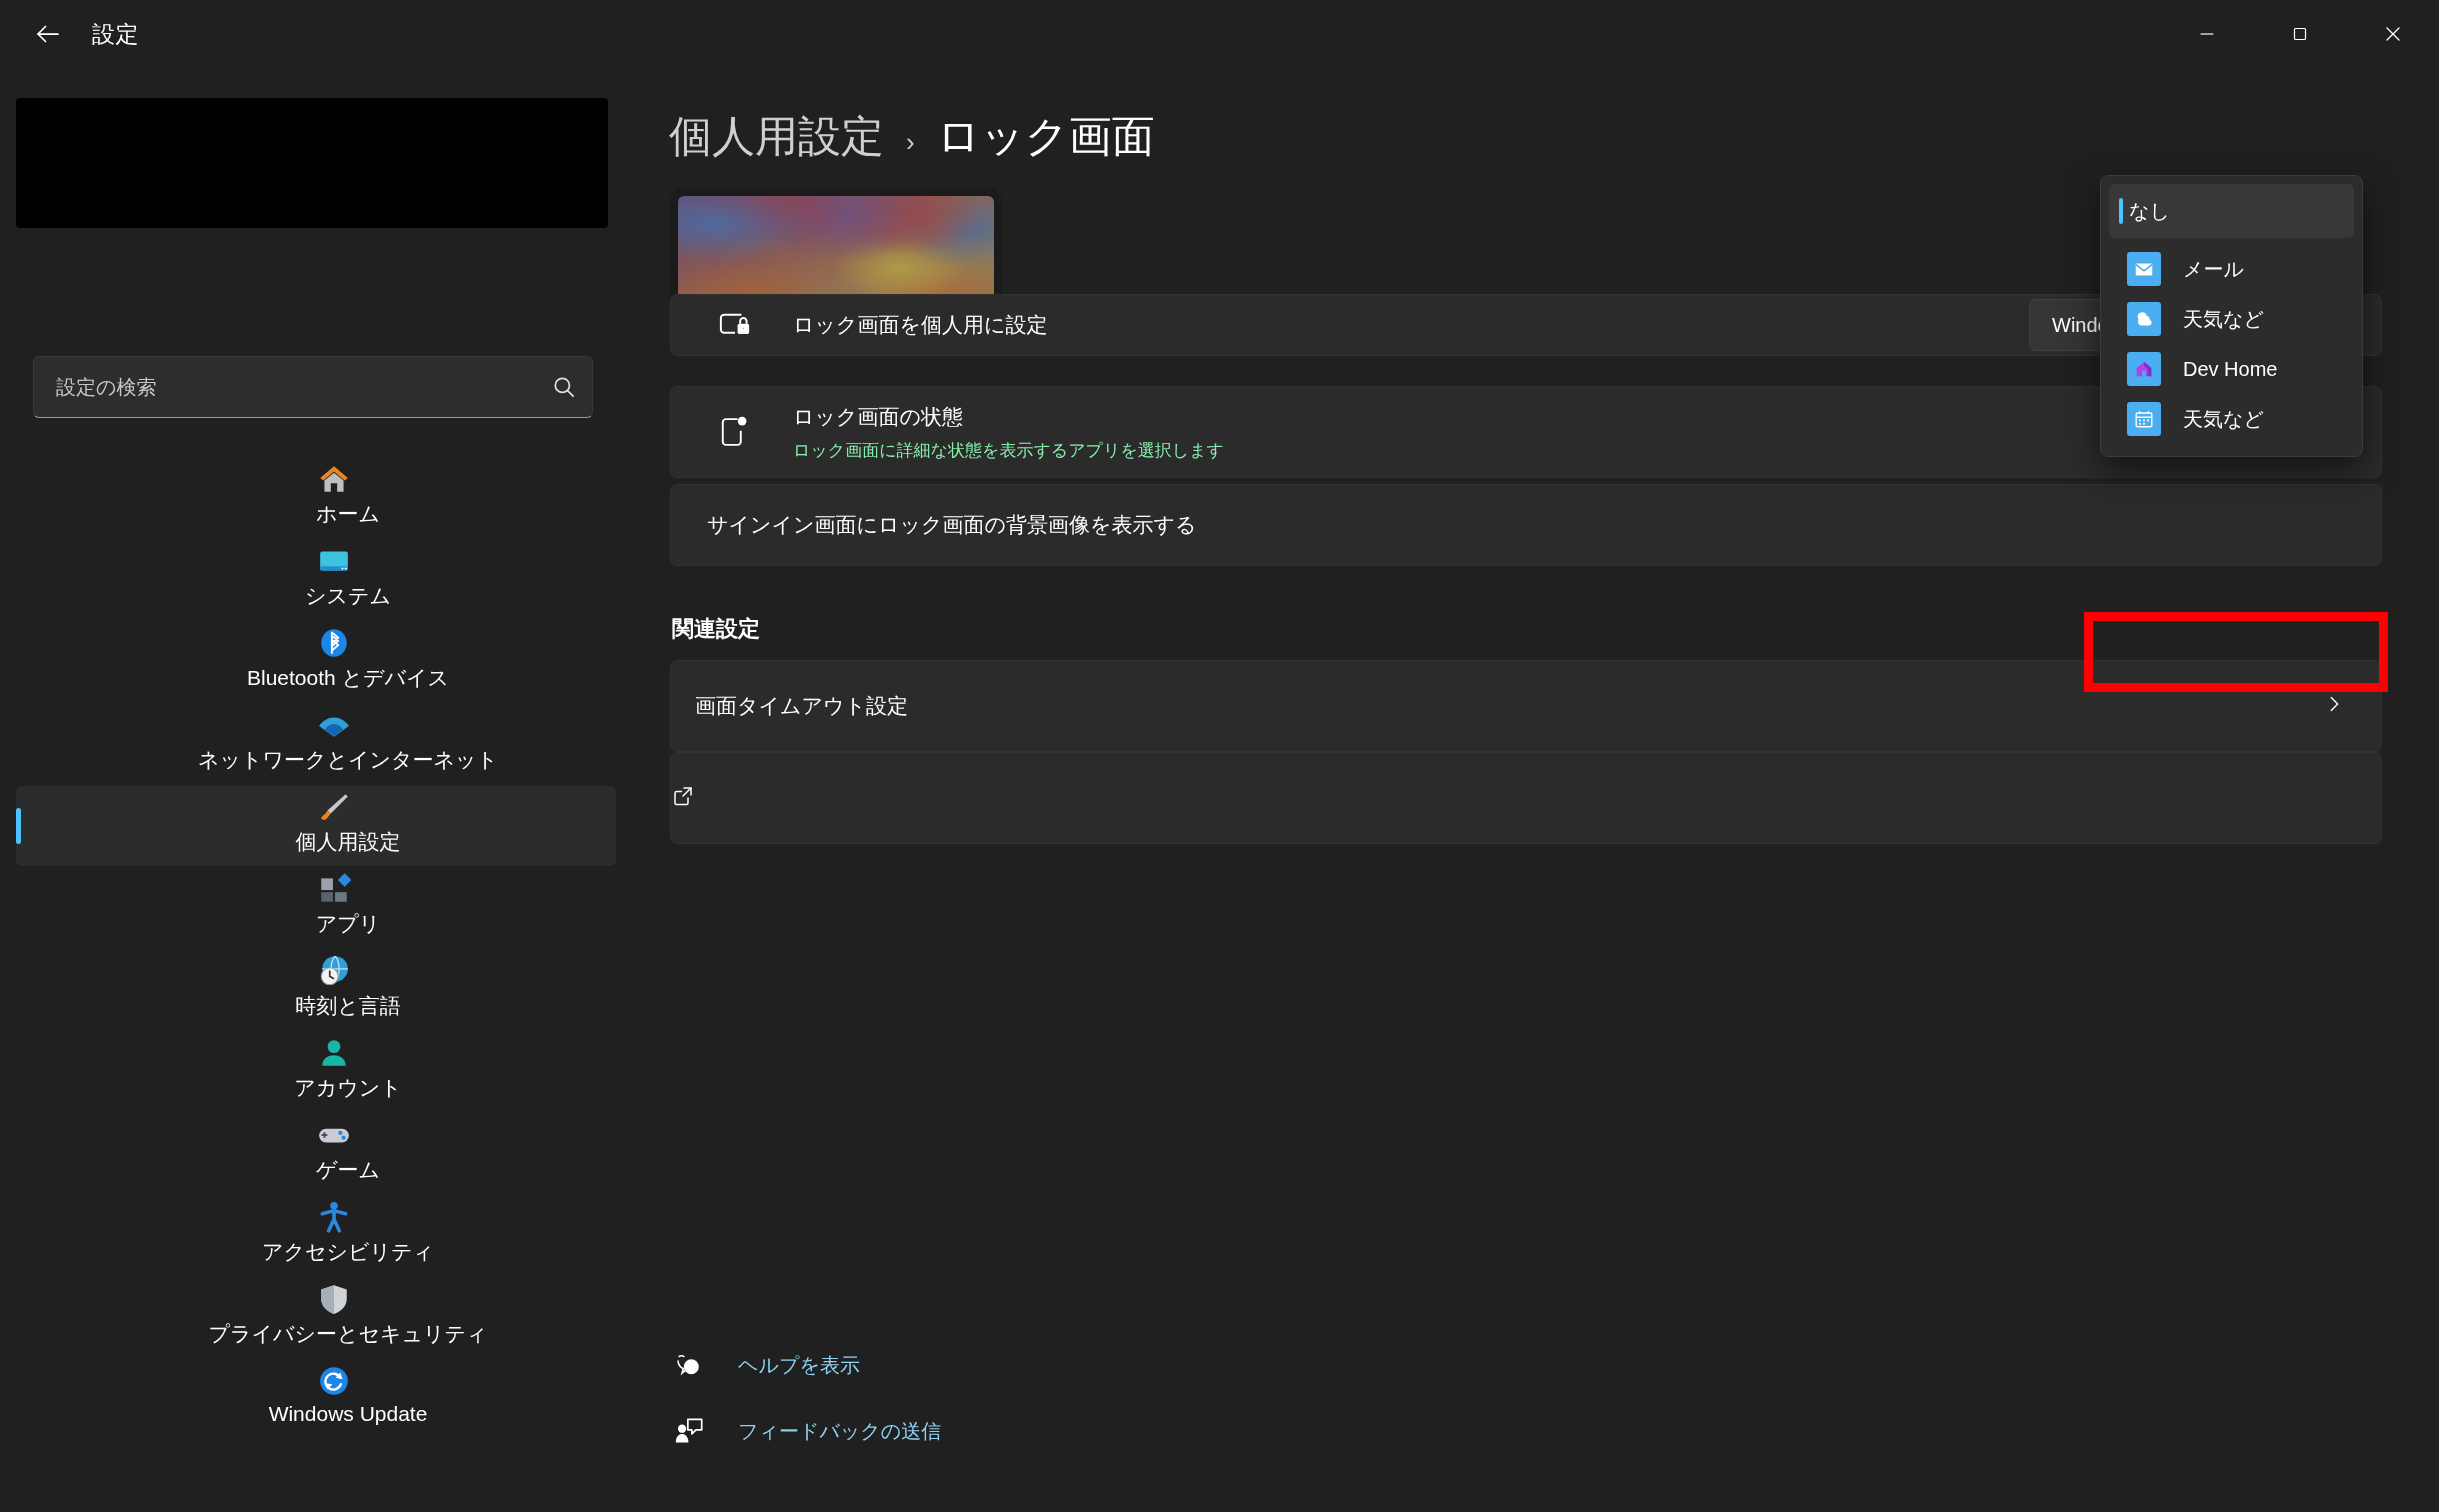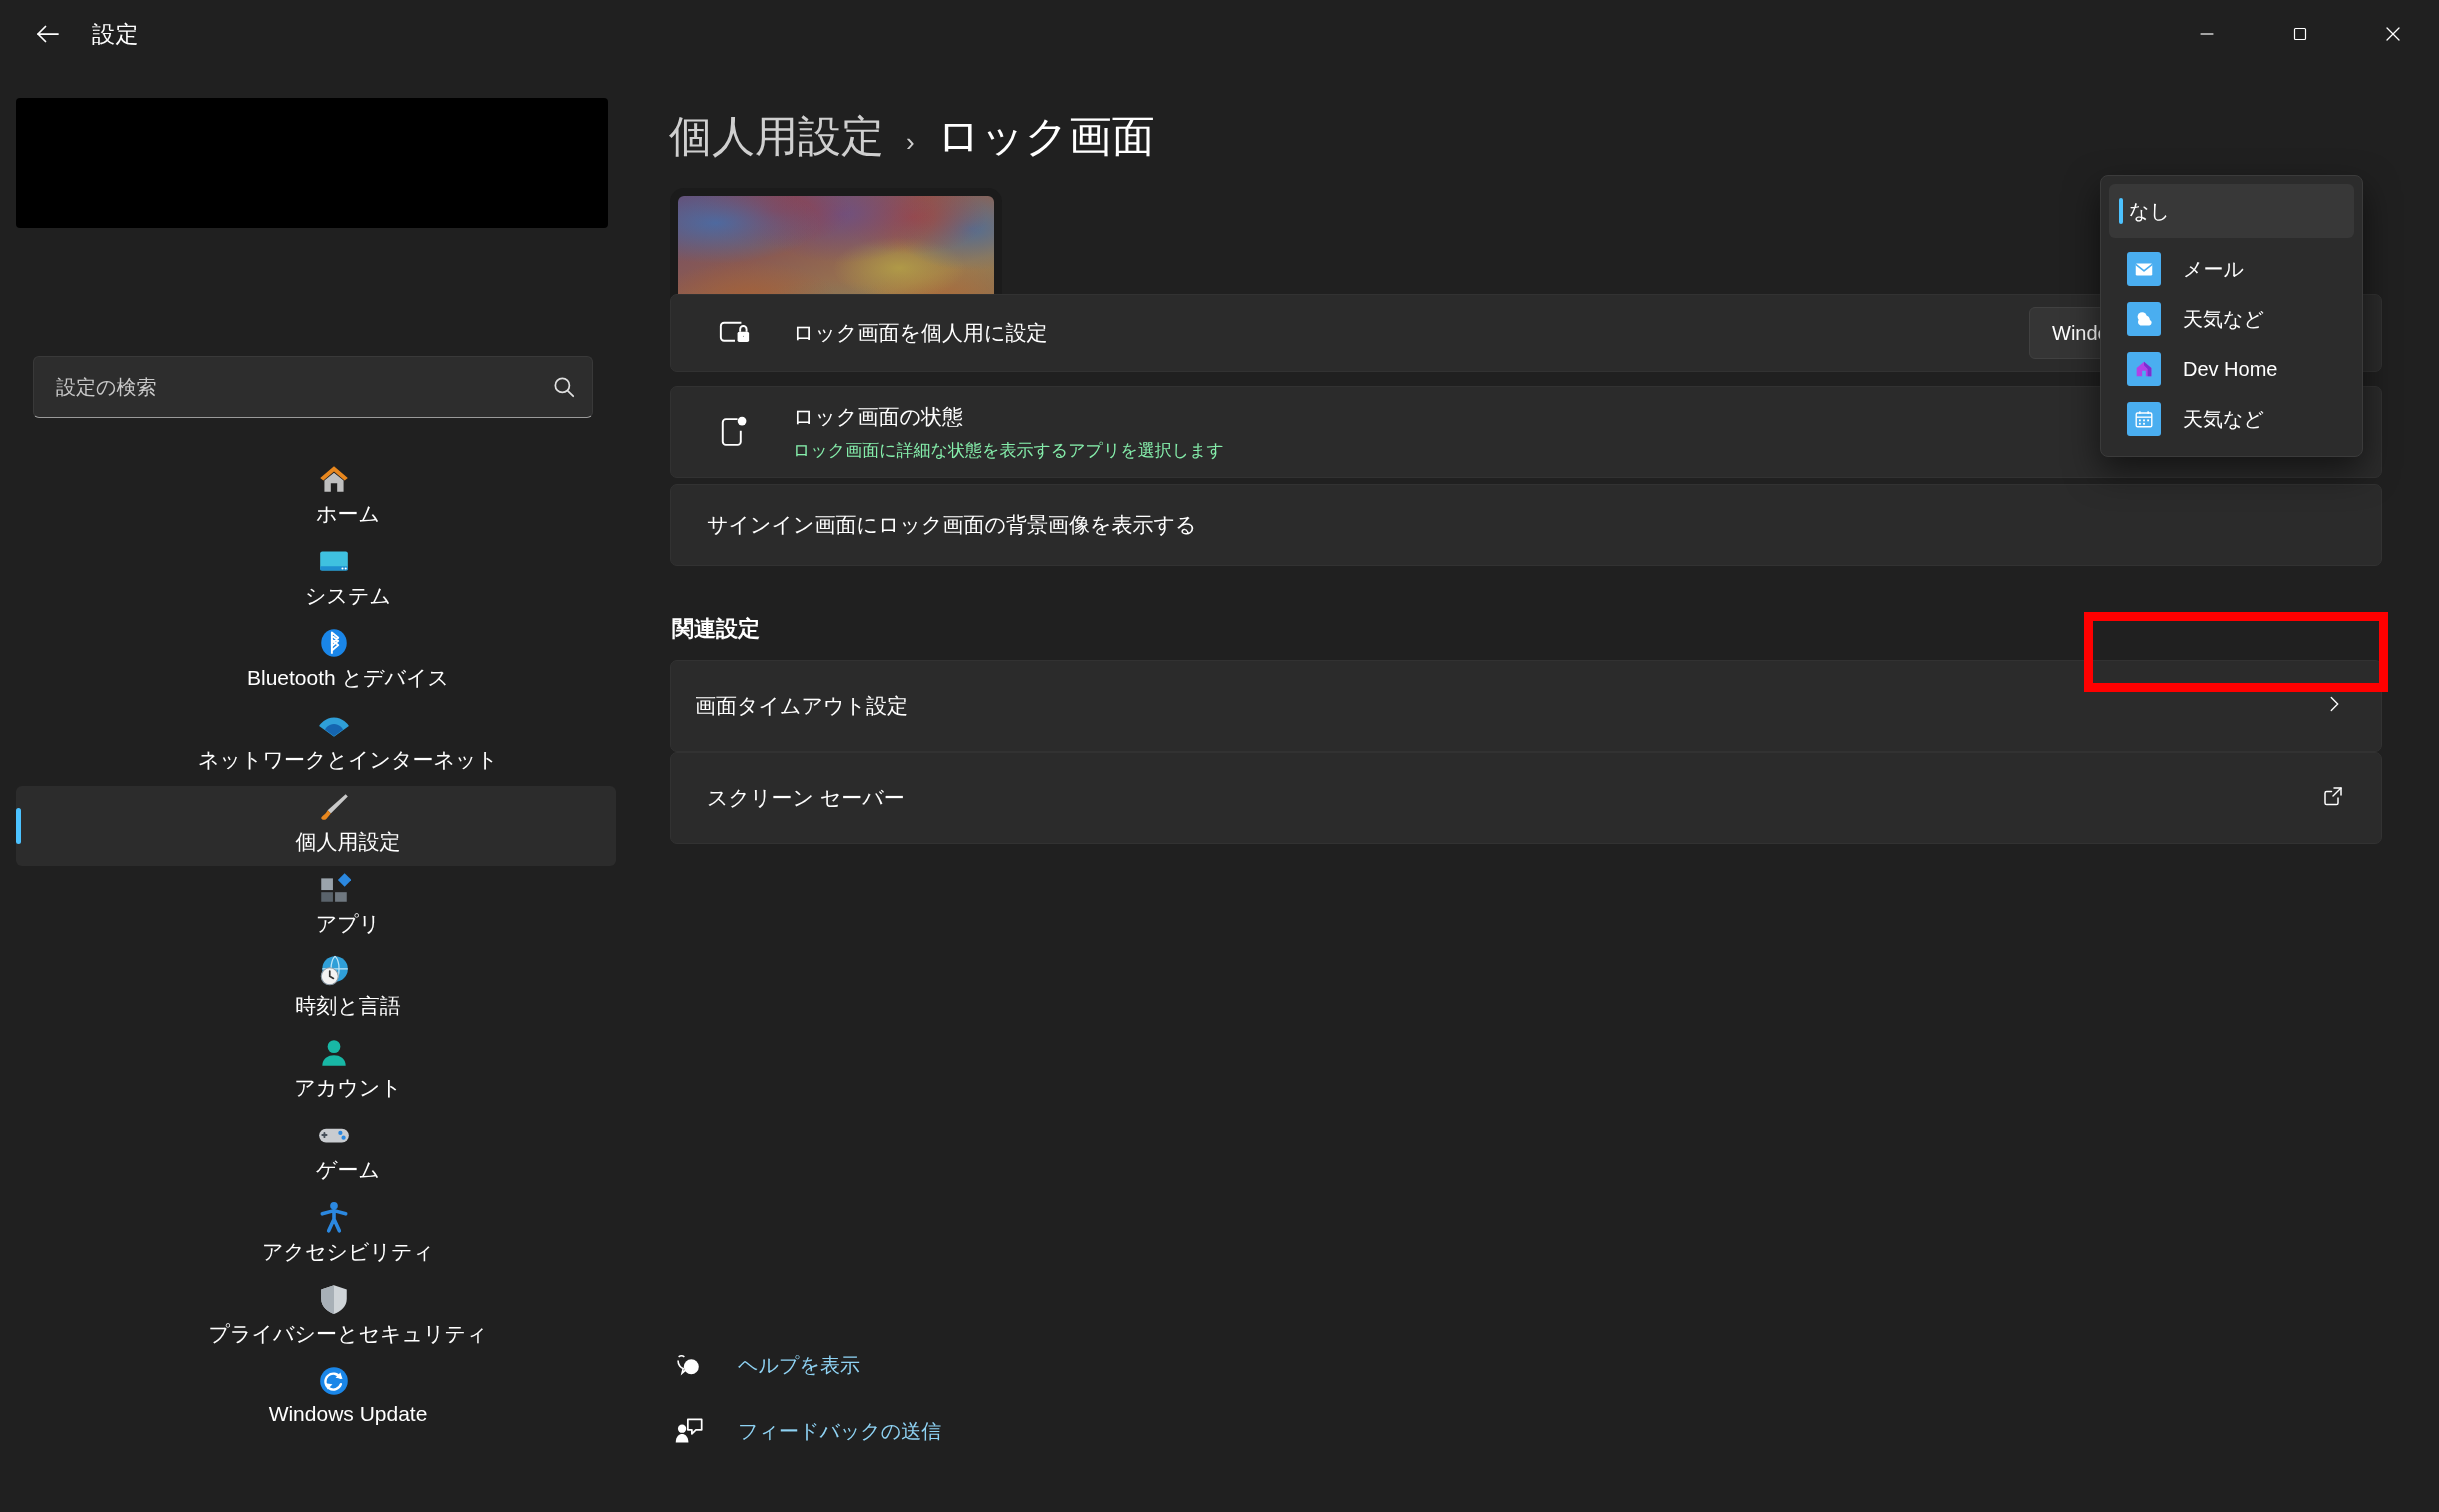--- a/index.html
+++ b/index.html
@@ -440,21 +440,21 @@
     <div class="breadcrumb">
       <span class="crumb-parent">個人用設定</span>
       <span class="crumb-sep">›</span>
       <span class="crumb-current">ロック画面</span>
     </div>
 
     <div class="preview-frame">
       <div class="preview-img"></div>
     </div>
 
-    <div class="card" style="top:226px;height:78px;">
+    <div class="card" style="top:226px;height:62px;">
       <span class="card-ico">
         <svg width="36" height="36" viewBox="0 0 28 28" fill="none" stroke="#ffffff" stroke-width="1.5">
           <path d="M19 6 H5.5 A2.5 2.5 0 0 0 3 8.5 V17.5 A2.5 2.5 0 0 0 5.5 20 H14"></path>
           <rect x="16" y="13" width="9" height="8" rx="1.4" fill="#ffffff" stroke="none"></rect>
           <path d="M18 13 V11 A2.5 2.5 0 0 1 23 11 V13" stroke="#ffffff" stroke-width="1.5" fill="none"></path>
           <circle cx="20.5" cy="16.5" r="1.1" fill="#2b2b2b"></circle>
         </svg>
       </span>
       <div class="card-txt">
         <div class="card-title">ロック画面を個人用に設定</div>
@@ -504,23 +504,20 @@
       <div class="card-right">
         <span class="chev-right">
           <svg width="22" height="22" viewBox="0 0 24 24" fill="none" stroke="#ffffff" stroke-width="1.5" stroke-linecap="round">
               <polyline points="9,5 16,12 9,19"></polyline>
             </svg>
         </span>
       </div>
     </div>
 
     <div class="card" style="top:684px;height:92px;">
-      <div class="card-txt" style="margin-left:36px;">
-        <div class="card-title">スクリーン セーバー</div>
-      </div>
       <div class="card-right">
         <span>
           <svg width="24" height="24" viewBox="0 0 24 24" fill="none" stroke="#ffffff" stroke-width="1.5" stroke-linecap="round" stroke-linejoin="round">
             <path d="M13 4 H20 V11"></path>
               <line x1="20" y1="4" x2="12" y2="12"></line>
             <path d="M17 14 V19 A1.6 1.6 0 0 1 15.4 20.6 H5.6 A1.6 1.6 0 0 1 4 19 V9.2 A1.6 1.6 0 0 1 5.6 7.6 H10.5"></path>
           </svg>
         </span>
       </div>
     </div>

